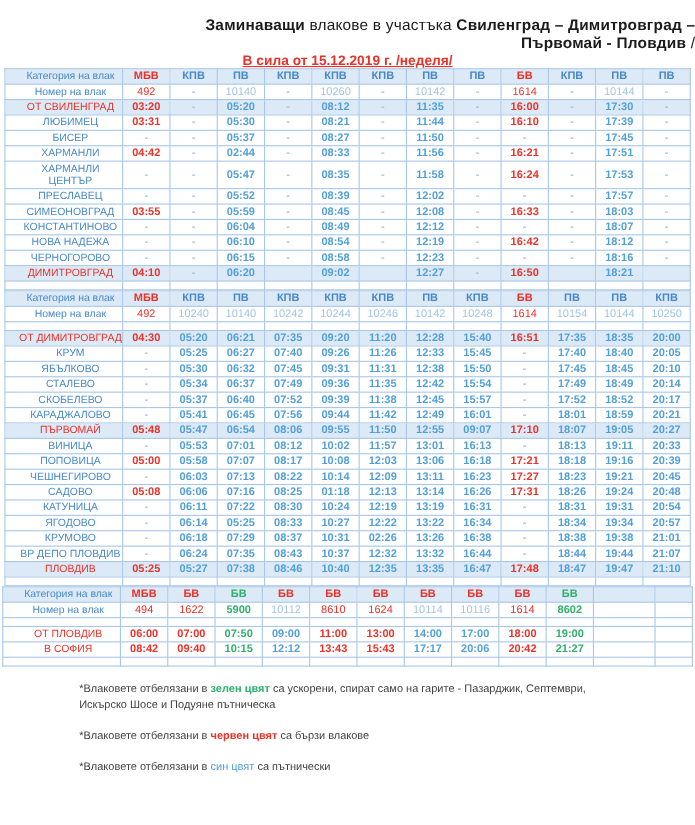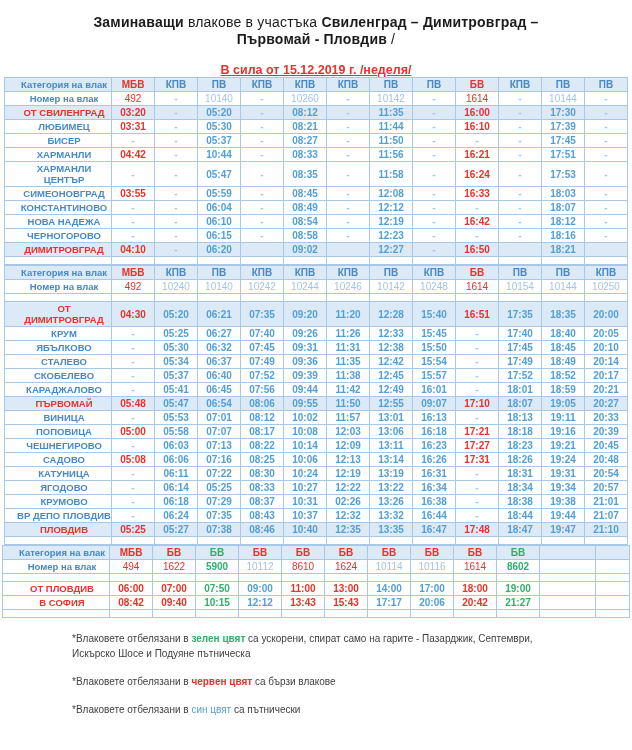--- a/index.html
+++ b/index.html
@@ -2,25 +2,25 @@
 <html style="--red: #e8322a; --blue: #4789c8; --timeblue: #529fd8; --lightblue: #a2c4e6; --green: #2eb06a; --border: #a9c7e7; --shaded: #dce9f7;"><head>
 <meta charset="utf-8">
 <style>
   :root{
     --red:#e8322a; --blue:#4789c8; --timeblue:#529fd8; --lightblue:#a2c4e6;
     --green:#2eb06a; --border:#a9c7e7; --shaded:#dce9f7;
   }
   *{box-sizing:border-box;}
   html,body{margin:0;padding:0;}
   body{width:632px;height:750px;background:#fff;font-family:"Liberation Sans",sans-serif;overflow:hidden;}
-  .title{te­xt-align:center;text-align:center;margin-top:14px;font-size:14px;color:#1b1b1b;line-height:17px;letter-spacing:.2px;}
-  .subtitle{text-align:center;margin-top:15px;font-size:12.5px;font-weight:700;color:var(--red);text-decoration:underline;}
+  .title{te­xt-align:center;text-align:right;margin-top:14px;font-size:14px;color:#1b1b1b;line-height:17px;letter-spacing:.2px;}
+  .subtitle{text-align:center;font-size:12.5px;font-weight:700;color:var(--red);text-decoration:underline;}
   table.tt{border-collapse:collapse;table-layout:fixed;width:624px;margin:0 auto;}
   .tt td{border:1px solid var(--border);text-align:center;font-size:10px;padding:1px 0;height:12px;line-height:11px;white-space:pre-line;overflow:hidden;}
-  .tt td.lab{font-size:9.5px;font-weight:700;padding-left:12px;}
+  .tt td.lab{font-size:9.5px;font-weight:400;padding-left:12px;}
   .lab-b{color:var(--blue);} .lab-r{color:var(--red);}
   .c-r{color:var(--red);font-weight:700;}
   .c-h{color:var(--blue);font-weight:700;margin-top:20px;}
   .c-b{color:var(--timeblue);font-weight:600;}
   .c-l{color:var(--lightblue);}
   .c-n{color:var(--red);}
   .c-g{color:var(--green);font-weight:700;}
   .c-d{color:var(--lightblue);font-weight:700;}
   tr.shaded td{background:var(--shaded);}
   tr.empty-row td{height:8px;padding:0;line-height:8px;font-size:2px;}
@@ -135,21 +135,21 @@
           <td class="c-d">-</td>
           <td class="c-d">-</td>
           <td class="c-d">-</td>
           <td class="c-b">17:45</td>
           <td class="c-d">-</td>
         </tr>
         <tr>
           <td class="lab lab-b">ХАРМАНЛИ</td>
           <td class="c-r">04:42</td>
           <td class="c-d">-</td>
-          <td class="c-b">10:44</td>
+          <td class="c-b">02:44</td>
           <td class="c-d">-</td>
           <td class="c-b">08:33</td>
           <td class="c-d">-</td>
           <td class="c-b">11:56</td>
           <td class="c-d">-</td>
           <td class="c-r">16:21</td>
           <td class="c-d">-</td>
           <td class="c-b">17:51</td>
           <td class="c-d">-</td>
         </tr>
@@ -160,20 +160,35 @@
           <td class="c-d">-</td>
           <td class="c-b">05:47</td>
           <td class="c-d">-</td>
           <td class="c-b">08:35</td>
           <td class="c-d">-</td>
           <td class="c-b">11:58</td>
           <td class="c-d">-</td>
           <td class="c-r">16:24</td>
           <td class="c-d">-</td>
           <td class="c-b">17:53</td>
+          <td class="c-d">-</td>
+        </tr>
+        <tr>
+          <td class="lab lab-b">ПРЕСЛАВЕЦ</td>
+          <td class="c-d">-</td>
+          <td class="c-d">-</td>
+          <td class="c-b">05:52</td>
+          <td class="c-d">-</td>
+          <td class="c-b">08:39</td>
+          <td class="c-d">-</td>
+          <td class="c-b">12:02</td>
+          <td class="c-d">-</td>
+          <td class="c-d">-</td>
+          <td class="c-d">-</td>
+          <td class="c-b">17:57</td>
           <td class="c-d">-</td>
         </tr>
         <tr>
           <td class="lab lab-b">СИМЕОНОВГРАД</td>
           <td class="c-r">03:55</td>
           <td class="c-d">-</td>
           <td class="c-b">05:59</td>
           <td class="c-d">-</td>
           <td class="c-b">08:45</td>
           <td class="c-d">-</td>
@@ -473,21 +488,21 @@
           <td class="c-b">18:23</td>
           <td class="c-b">19:21</td>
           <td class="c-b">20:45</td>
         </tr>
         <tr>
           <td class="lab lab-b">САДОВО</td>
           <td class="c-r">05:08</td>
           <td class="c-b">06:06</td>
           <td class="c-b">07:16</td>
           <td class="c-b">08:25</td>
-          <td class="c-b">10:06</td>
+          <td class="c-b">01:18</td>
           <td class="c-b">12:13</td>
           <td class="c-b">13:14</td>
           <td class="c-b">16:26</td>
           <td class="c-r">17:31</td>
           <td class="c-b">18:26</td>
           <td class="c-b">19:24</td>
           <td class="c-b">20:48</td>
         </tr>
         <tr>
           <td class="lab lab-b">КАТУНИЦА</td>

